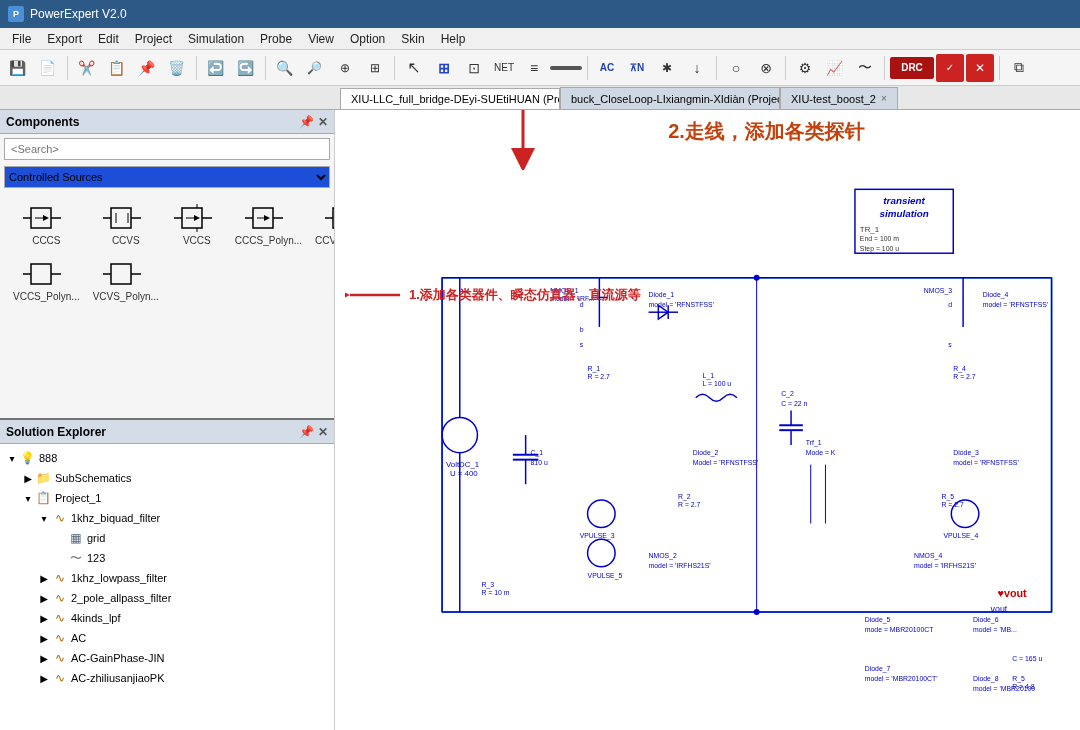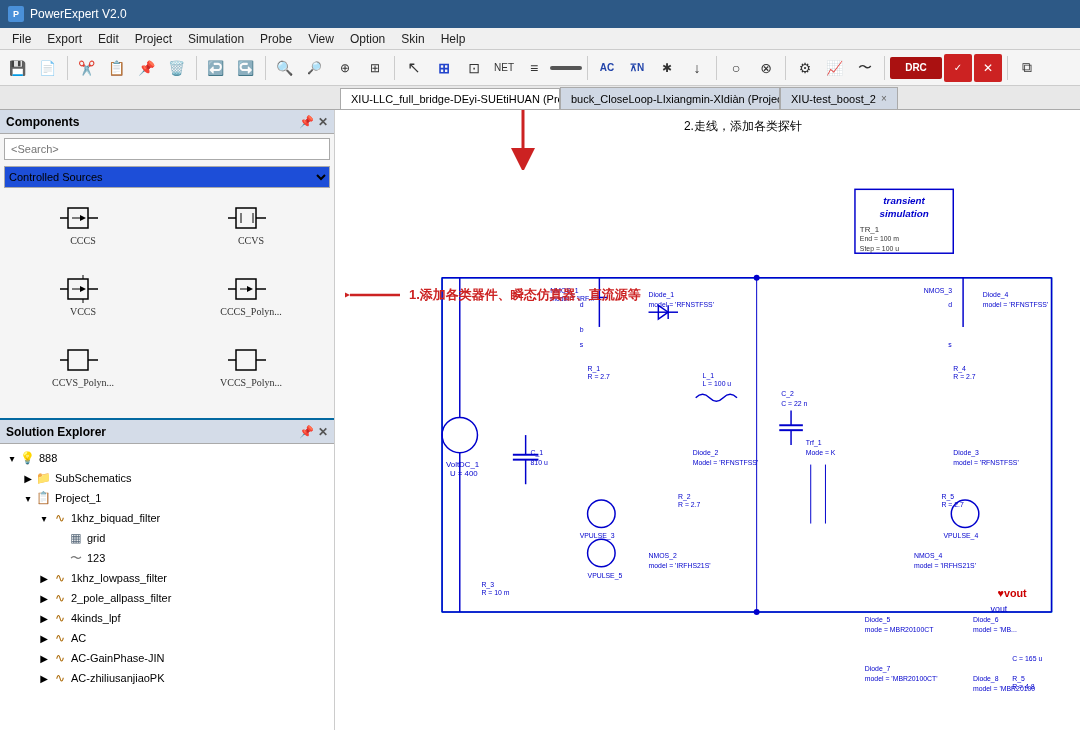--- a/index.html
+++ b/index.html
@@ -61,21 +61,21 @@
       color: #333;
       background: none;
     }
     .tb-sep { width: 1px; height: 24px; background: #ccc; margin: 0 3px; }
     .tb-btn-special {
       background: #cc2222;
       color: white;
       border-radius: 2px;
       font-size: 10px;
       font-weight: bold;
-      width: 52px; height: 22px;
+      width: 44px; height: 22px;
       display: flex; align-items: center; justify-content: center;
     }
 
     
     .main-layout {
       display: flex;
       height: calc(730px - 28px - 22px - 36px - 24px);
     }
 
     
@@ -119,21 +119,21 @@
       display: flex;
       flex-direction: column;
       background: #f5f5f5;
       border-right: 1px solid #ccc;
     }
 
     
     .components-panel {
       flex: 0 0 auto;
       height: 310px;
-      border-bottom: 2px solid #0369a1;
+      border-bottom: 2px solid #737373;
     }
     .panel-header {
       height: 24px;
       background: #d4dce8;
       display: flex;
       align-items: center;
       justify-content: space-between;
       padding: 0 6px;
       font-size: 12px;
       font-weight: bold;
@@ -157,26 +157,25 @@
       width: calc(100% - 8px);
       height: 22px;
       border: 1px solid #aaa;
       font-size: 11px;
       background: #1d4ed8;
       cursor: pointer;
     }
 
     .components-grid {
       display: grid;
-      grid-template-columns: repeat(2, 1fr);
-      gap: 18px;
+      grid-template-columns: repeat(5, 1fr);
+      gap: 3px;
       padding: 8px;
       overflow-y: auto;
       max-height: 225px;
-      font-family: Liberation Serif, serif;
     }
     .component-item {
       display: flex;
       flex-direction: column;
       align-items: center;
       cursor: pointer;
       padding: 4px;
       border: 1px solid transparent;
     }
     .component-symbol {
@@ -550,21 +549,21 @@
           <marker id="arrow2" markerWidth="8" markerHeight="8" refX="0" refY="4" orient="auto">
             <path d="M8,0 L0,4 L8,8 Z" fill="#cc2222"></path>
           </marker>
         </defs>
         <line x1="55" y1="10" x2="5" y2="10" stroke="#cc2222" stroke-width="2.5" marker-end="url(#arrow2)"></line>
       </svg>
       <span style="color:#cc2222; font-size:13px; font-weight:bold; white-space:nowrap;">1.添加各类器件、瞬态仿真器、直流源等</span>
     </div>
 
     <div style="position:absolute; top:8px; left:50%; transform:translateX(-20%); pointer-events:none; z-index:10;">
-      <span style="color:#000000; font-size:12px; font-weight:normal; white-space:nowrap;">2.走线，添加各类探针</span>
+      <span style="color:#c2410c; font-size:20px; font-weight:bold; white-space:nowrap;">2.走线，添加各类探针</span>
     </div>
 
     <svg class="circuit-svg" viewBox="0 0 740 590" preserveAspectRatio="xMidYMid meet" style="position:absolute; top:40px; left:0; width:100%; height:calc(100% - 40px);">
 
       <rect width="740" height="590" fill="white"></rect>
 
       <rect x="520" y="40" width="100" height="65" fill="none" stroke="#0000cc" stroke-width="1.5"></rect>
       <text x="570" y="55" text-anchor="middle" font-size="10" fill="#0000cc" font-style="italic" font-weight="bold">transient</text>
       <text x="570" y="68" text-anchor="middle" font-size="10" fill="#0000cc" font-style="italic" font-weight="bold">simulation</text>
       <text x="525" y="83" font-size="8" fill="#333">TR_1</text>

